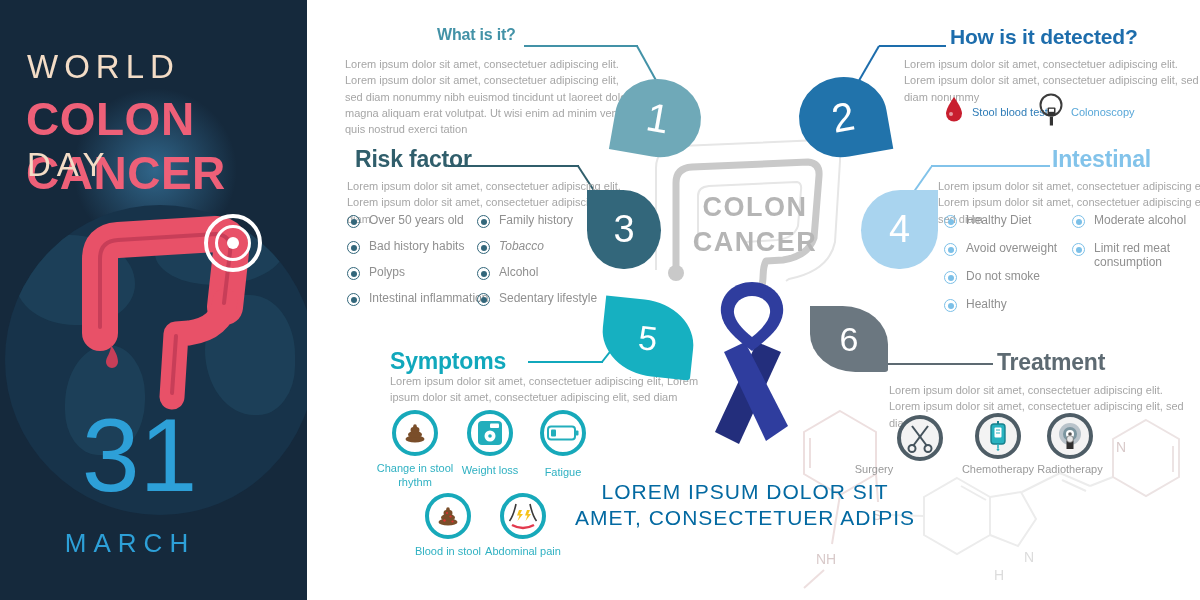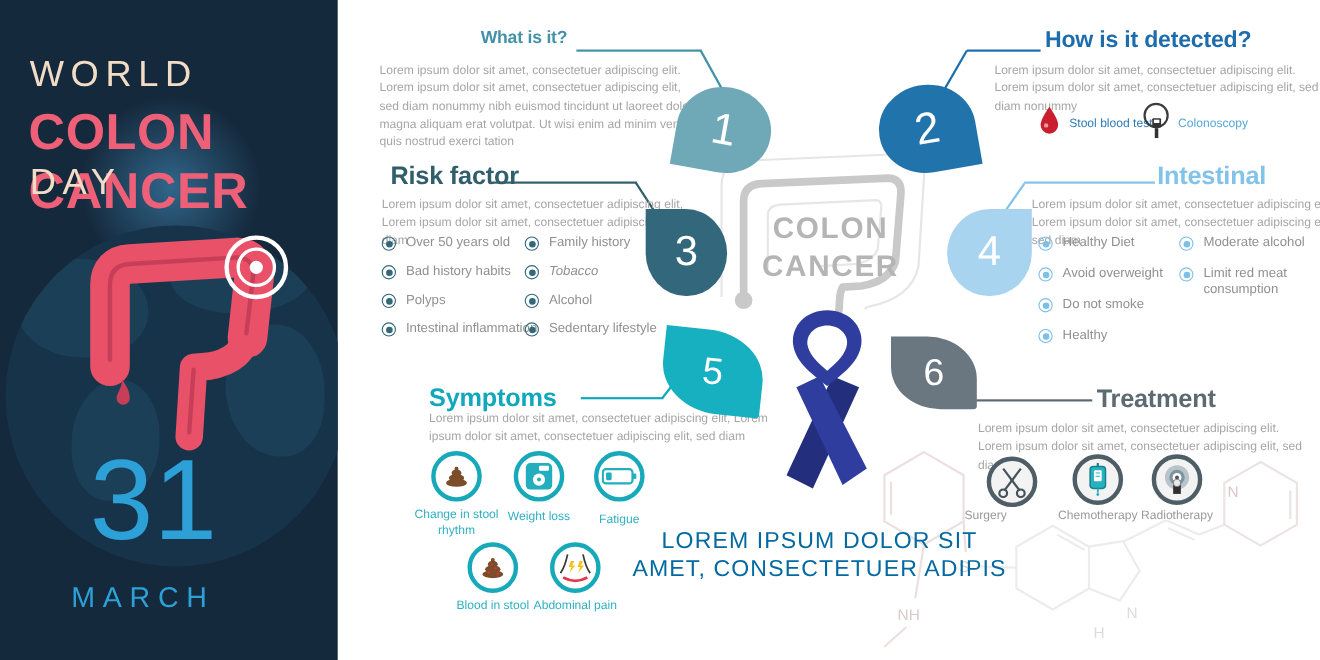--- a/index.html
+++ b/index.html
@@ -300,21 +300,21 @@
     <svg width="26" height="29" viewBox="0 0 26 29">
         <g stroke="#45535c" stroke-width="2" fill="none">
           <line x1="5" y1="2" x2="20" y2="22"></line>
           <line x1="21" y1="2" x2="6" y2="22"></line>
           <circle cx="5" cy="24.5" r="3.5"></circle>
           <circle cx="21" cy="24.5" r="3.5"></circle>
         </g>
         <circle cx="13" cy="12.8" r="1.3" fill="#45535c"></circle>
       </svg>
   </div>
-  <div class="ilab trt" style="left:846px;top:463px;text-align:center;">Surgery</div>
+  <div class="ilab trt" style="left:824px;top:463px;text-align:center;">Surgery</div>
   <div class="circ trt" style="left:975px;top:413px;">
     <svg width="22" height="30" viewBox="0 0 22 30">
         <line x1="11" y1="0" x2="11" y2="3" stroke="#17818d" stroke-width="2"></line>
         <rect x="4" y="3" width="14" height="20" rx="3" fill="#28b2c0" stroke="#17818d" stroke-width="1.4"></rect>
         <rect x="7.5" y="6.5" width="7" height="10" rx="1" fill="#ffffff"></rect>
         <line x1="9" y1="9" x2="13" y2="9" stroke="#28b2c0" stroke-width="1"></line>
         <line x1="9" y1="12" x2="13" y2="12" stroke="#28b2c0" stroke-width="1"></line>
         <line x1="11" y1="23" x2="11" y2="27" stroke="#28b2c0" stroke-width="1.6"></line>
         <circle cx="11" cy="28.5" r="1.3" fill="#28b2c0"></circle>
       </svg>

